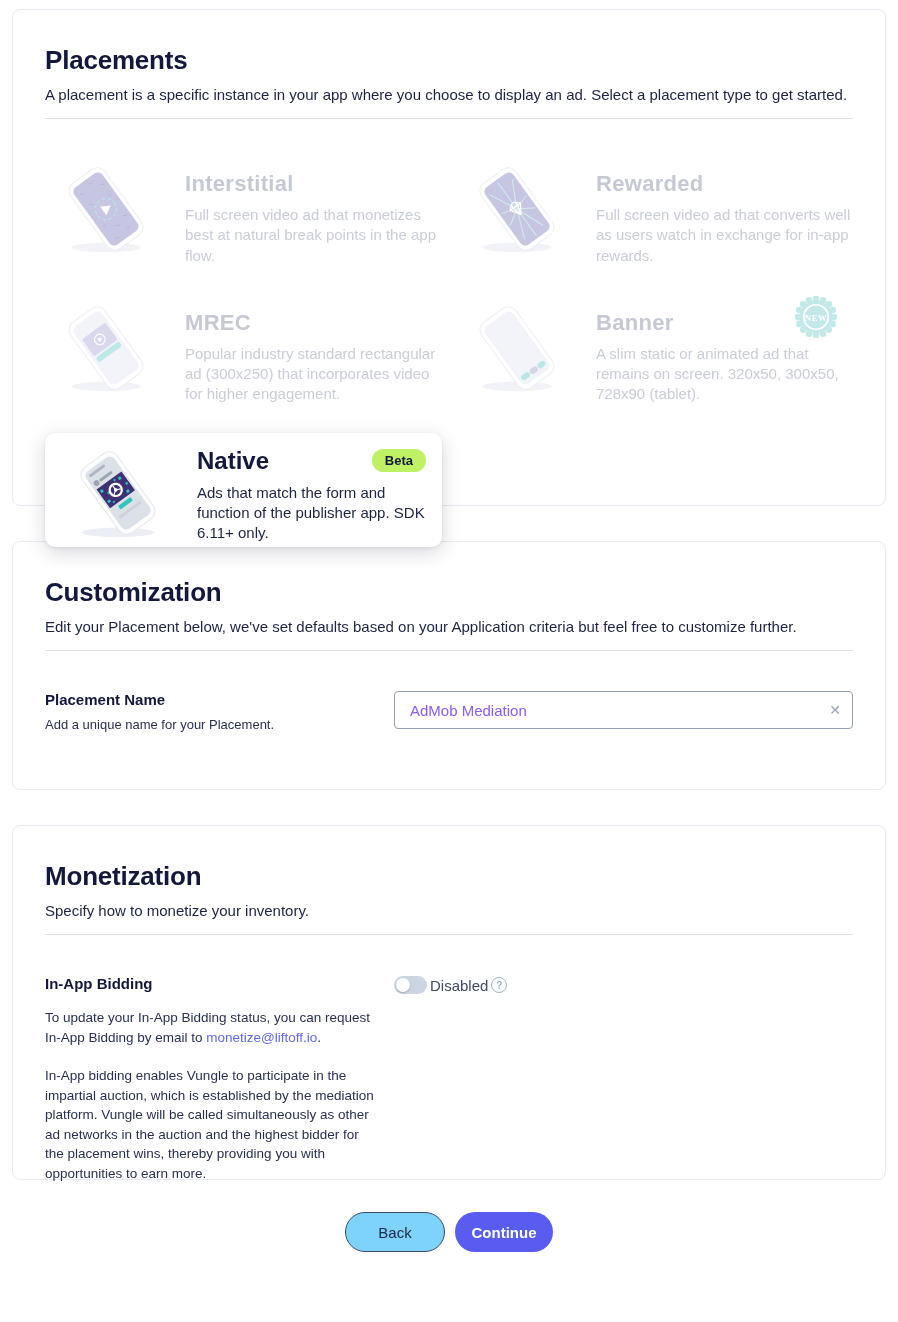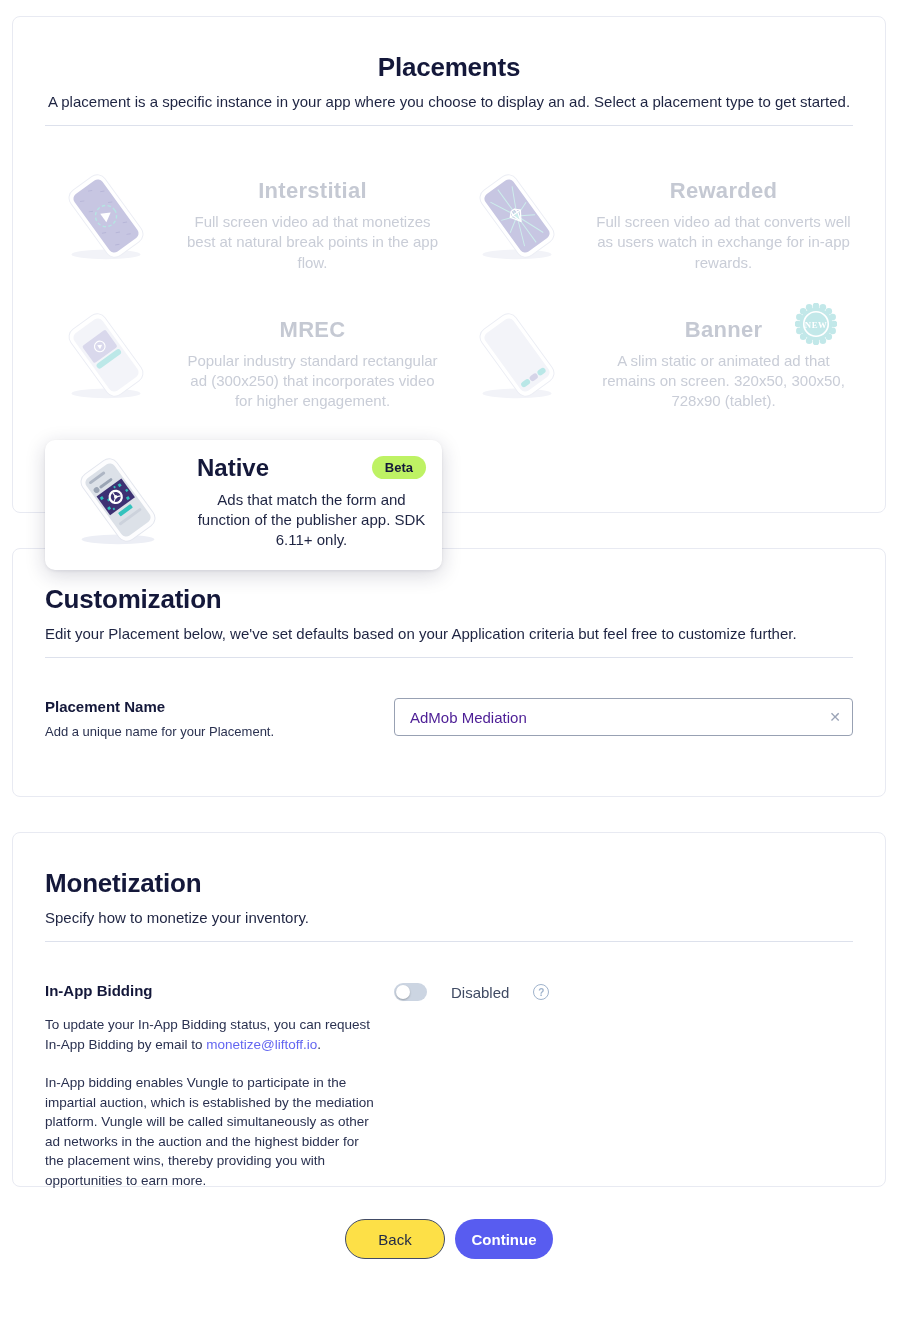--- a/index.html
+++ b/index.html
@@ -10,21 +10,21 @@
     color:#1e2442;
     position:relative;
   }
   .card {
     margin:0 12px;
     border:1px solid #e8eaf2;
     border-radius:8px;
     background:#fff;
     padding:26px 32px;
   }
-  #placements-card { margin-top:16px; height:497px;text-align:center; }
+  #placements-card { margin-top:9px; height:497px; }
   #customization-card { margin-top:35px; height:249px; }
   #monetization-card { margin-top:35px; height:355px; }
 
   .section-title {
     font-size:26px; font-weight:800; color:#14183a;
     letter-spacing:-0.2px; margin:9px 0 10px;
   }
   .section-desc { font-size:15px; color:#1e2442; }
   .divider { border:none; border-top:1px solid #dde1ec; margin-top:15px; }
 
@@ -44,21 +44,21 @@
   .placement-option .phone-icon { width:118px; height:96px; flex:0 0 118px; }
   .opt-title {
     font-size:22px; font-weight:700; color:#c5c9d3;
     letter-spacing:0.3px; margin:10px 0 8px;
   }
   .opt-desc { font-size:15px; line-height:1.35; color:#c9cdd7; max-width:268px; }
 
   .placement-option.selected {
     background:#fff; border-radius:10px;
     box-shadow:0 5px 20px rgba(25,30,60,.18), 0 1px 3px rgba(25,30,60,.08);
-    padding:10px 16px 20px 14px;
+    padding:10px 16px 4px 14px;
     align-items:center;
   }
   .placement-option.selected .opt-title { color:#14183a; font-size:24px; margin:0; letter-spacing:0; }
   .placement-option.selected .opt-desc { color:#1e2442; max-width:260px; }
   .selected-text { flex:1; }
   .selected-title-row { display:flex; align-items:center; justify-content:space-between; margin:4px 0 8px; }
   .beta-badge {
     background:#bef264; color:#14183a;
     font-size:13px; font-weight:600;
     padding:4px 13px; border-radius:13px;
@@ -71,33 +71,33 @@
     display:grid; grid-template-columns:349px 1fr;
     align-items:flex-start;
   }
   .field-label { font-size:15px; font-weight:700; color:#14183a; margin-bottom:9px; }
   .field-sub { font-size:13px; color:#2a3150; }
   .input-wrap { position:relative; }
   .text-input {
     width:100%; height:38px;
     border:1px solid #98a1b3; border-radius:4px;
     font-family:"Liberation Sans", sans-serif;
-    font-size:15px; color:#4c1d95;
+    font-size:15px; color:#8b5cf6;
     padding:0 34px 0 15px; outline:none; background:#fff;
   }
   .clear-icon {
     position:absolute; right:12px; top:50%; transform:translateY(-50%);
     color:#9aa3b6; font-size:14px; cursor:pointer; line-height:1;
   }
 
   
   .bidding-desc { margin-top:16px; font-size:13.5px; line-height:1.45; color:#2a3150; max-width:334px; }
   .bidding-desc + .bidding-desc { margin-top:19px; }
   .email-link { color:#6366f1; text-decoration:none; cursor:pointer; }
-  .toggle-row { display:flex; align-items:center; gap:24px; padding-top:1px;text-align:center; }
+  .toggle-row { display:flex; align-items:center; gap:3px; padding-top:1px;text-align:center; }
   .toggle {
     width:33px; height:18px; border-radius:9px;
     background:#ccd5e2; position:relative; cursor:pointer; flex:0 0 33px;
   }
   .toggle .knob {
     position:absolute; left:2px; top:2px; width:14px; height:14px;
     border-radius:50%; background:#fff; box-shadow:0 1px 2px rgba(0,0,0,.25);
   }
   .toggle-state { font-size:15px; color:#3f4a63; }
   .help-icon {
@@ -108,21 +108,21 @@
     cursor:pointer;
   }
 
   
   .footer { margin-top:32px; display:flex; justify-content:center; gap:10px; }
   .btn {
     height:40px; border-radius:20px; font-size:15px;
     font-family:"Liberation Sans", sans-serif;
     cursor:pointer; display:flex; align-items:center; justify-content:center;
   }
-  .btn-back { background:#fde047; border:1px solid #414b66; color:#222b47; width:100px; font-weight:400; }
+  .btn-back { background:#7dd3fc; border:1px solid #414b66; color:#222b47; width:100px; font-weight:400; }
   .btn-continue { background:#585cf0; border:none; color:#fff; width:98px; font-weight:600; }
 </style>
 </head>
 <body>
 
 <section class="card" id="placements-card">
   <h1 class="section-title">Placements</h1>
   <p class="section-desc">A placement is a specific instance in your app where you choose to display an ad. Select a placement type to get started.</p>
   <hr class="divider">
 

